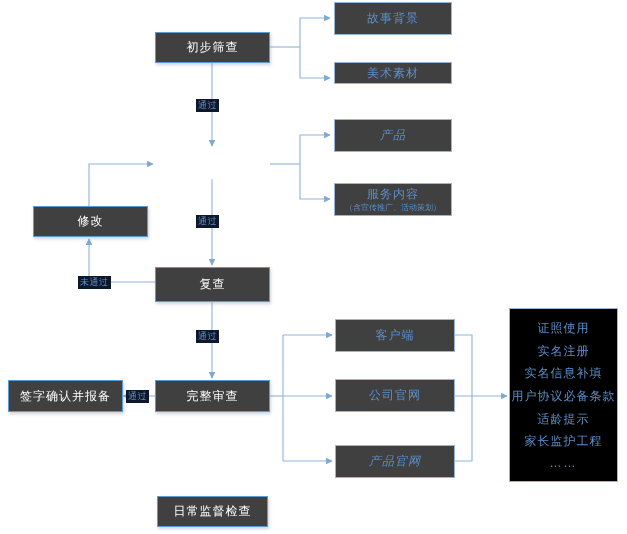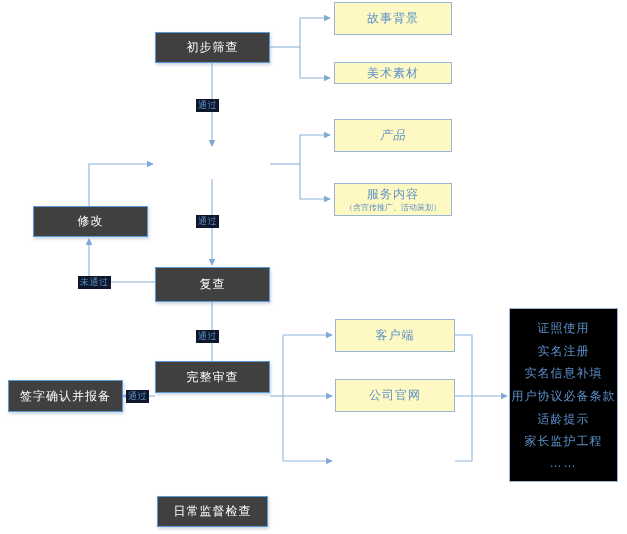--- a/index.html
+++ b/index.html
@@ -43,21 +43,21 @@
     background: #404040;
     border: 1px solid #5b9bd5;
     color: #ffffff;
     font-size: 12px;
     letter-spacing: 1px;
     box-shadow: 1px 2px 3px rgba(140,160,185,0.45);
   }
 
   
   .node.light {
-    background: #fef9c3;
+    background: #404040;
     border: 1px solid #9ab4d4;
     color: #5b8fc9;
     font-size: 12px;
     letter-spacing: 1px;
   }
 
   .node.light.italic {
     font-style: italic;
   }
 
@@ -170,36 +170,39 @@
   </div>
 
   <div class="node solid" style="left:33px; top:206px; width:115px; height:31px;">
     <span>修改</span>
   </div>
 
   <div class="node solid" style="left:155px; top:267px; width:115px; height:35px;">
     <span>复查</span>
   </div>
 
-  <div class="node solid" style="left:155px; top:361px; width:115px; height:32px;">
+  <div class="node solid" style="left:155px; top:380px; width:115px; height:32px;">
     <span>完整审查</span>
   </div>
 
   <div class="node solid" style="left:8px; top:380px; width:115px; height:32px;">
     <span>签字确认并报备</span>
   </div>
 
   <div class="node light" style="left:335px; top:319px; width:120px; height:33px;">
     <span>客户端</span>
   </div>
 
   <div class="node light" style="left:335px; top:379px; width:120px; height:33px;">
     <span>公司官网</span>
   </div>
 
+  <div class="node light italic" style="left:335px; top:445px; width:120px; height:33px;">
+    <span>产品官网</span>
+  </div>
 
   <div class="node solid" style="left:157px; top:496px; width:111px; height:31px;">
     <span>日常监督检查</span>
   </div>
 
   <div class="panel" style="left:509px; top:308px; width:109px; height:174px;">
     <div class="panel-item">证照使用</div>
     <div class="panel-item">实名注册</div>
     <div class="panel-item">实名信息补填</div>
     <div class="panel-item">用户协议必备条款</div>

